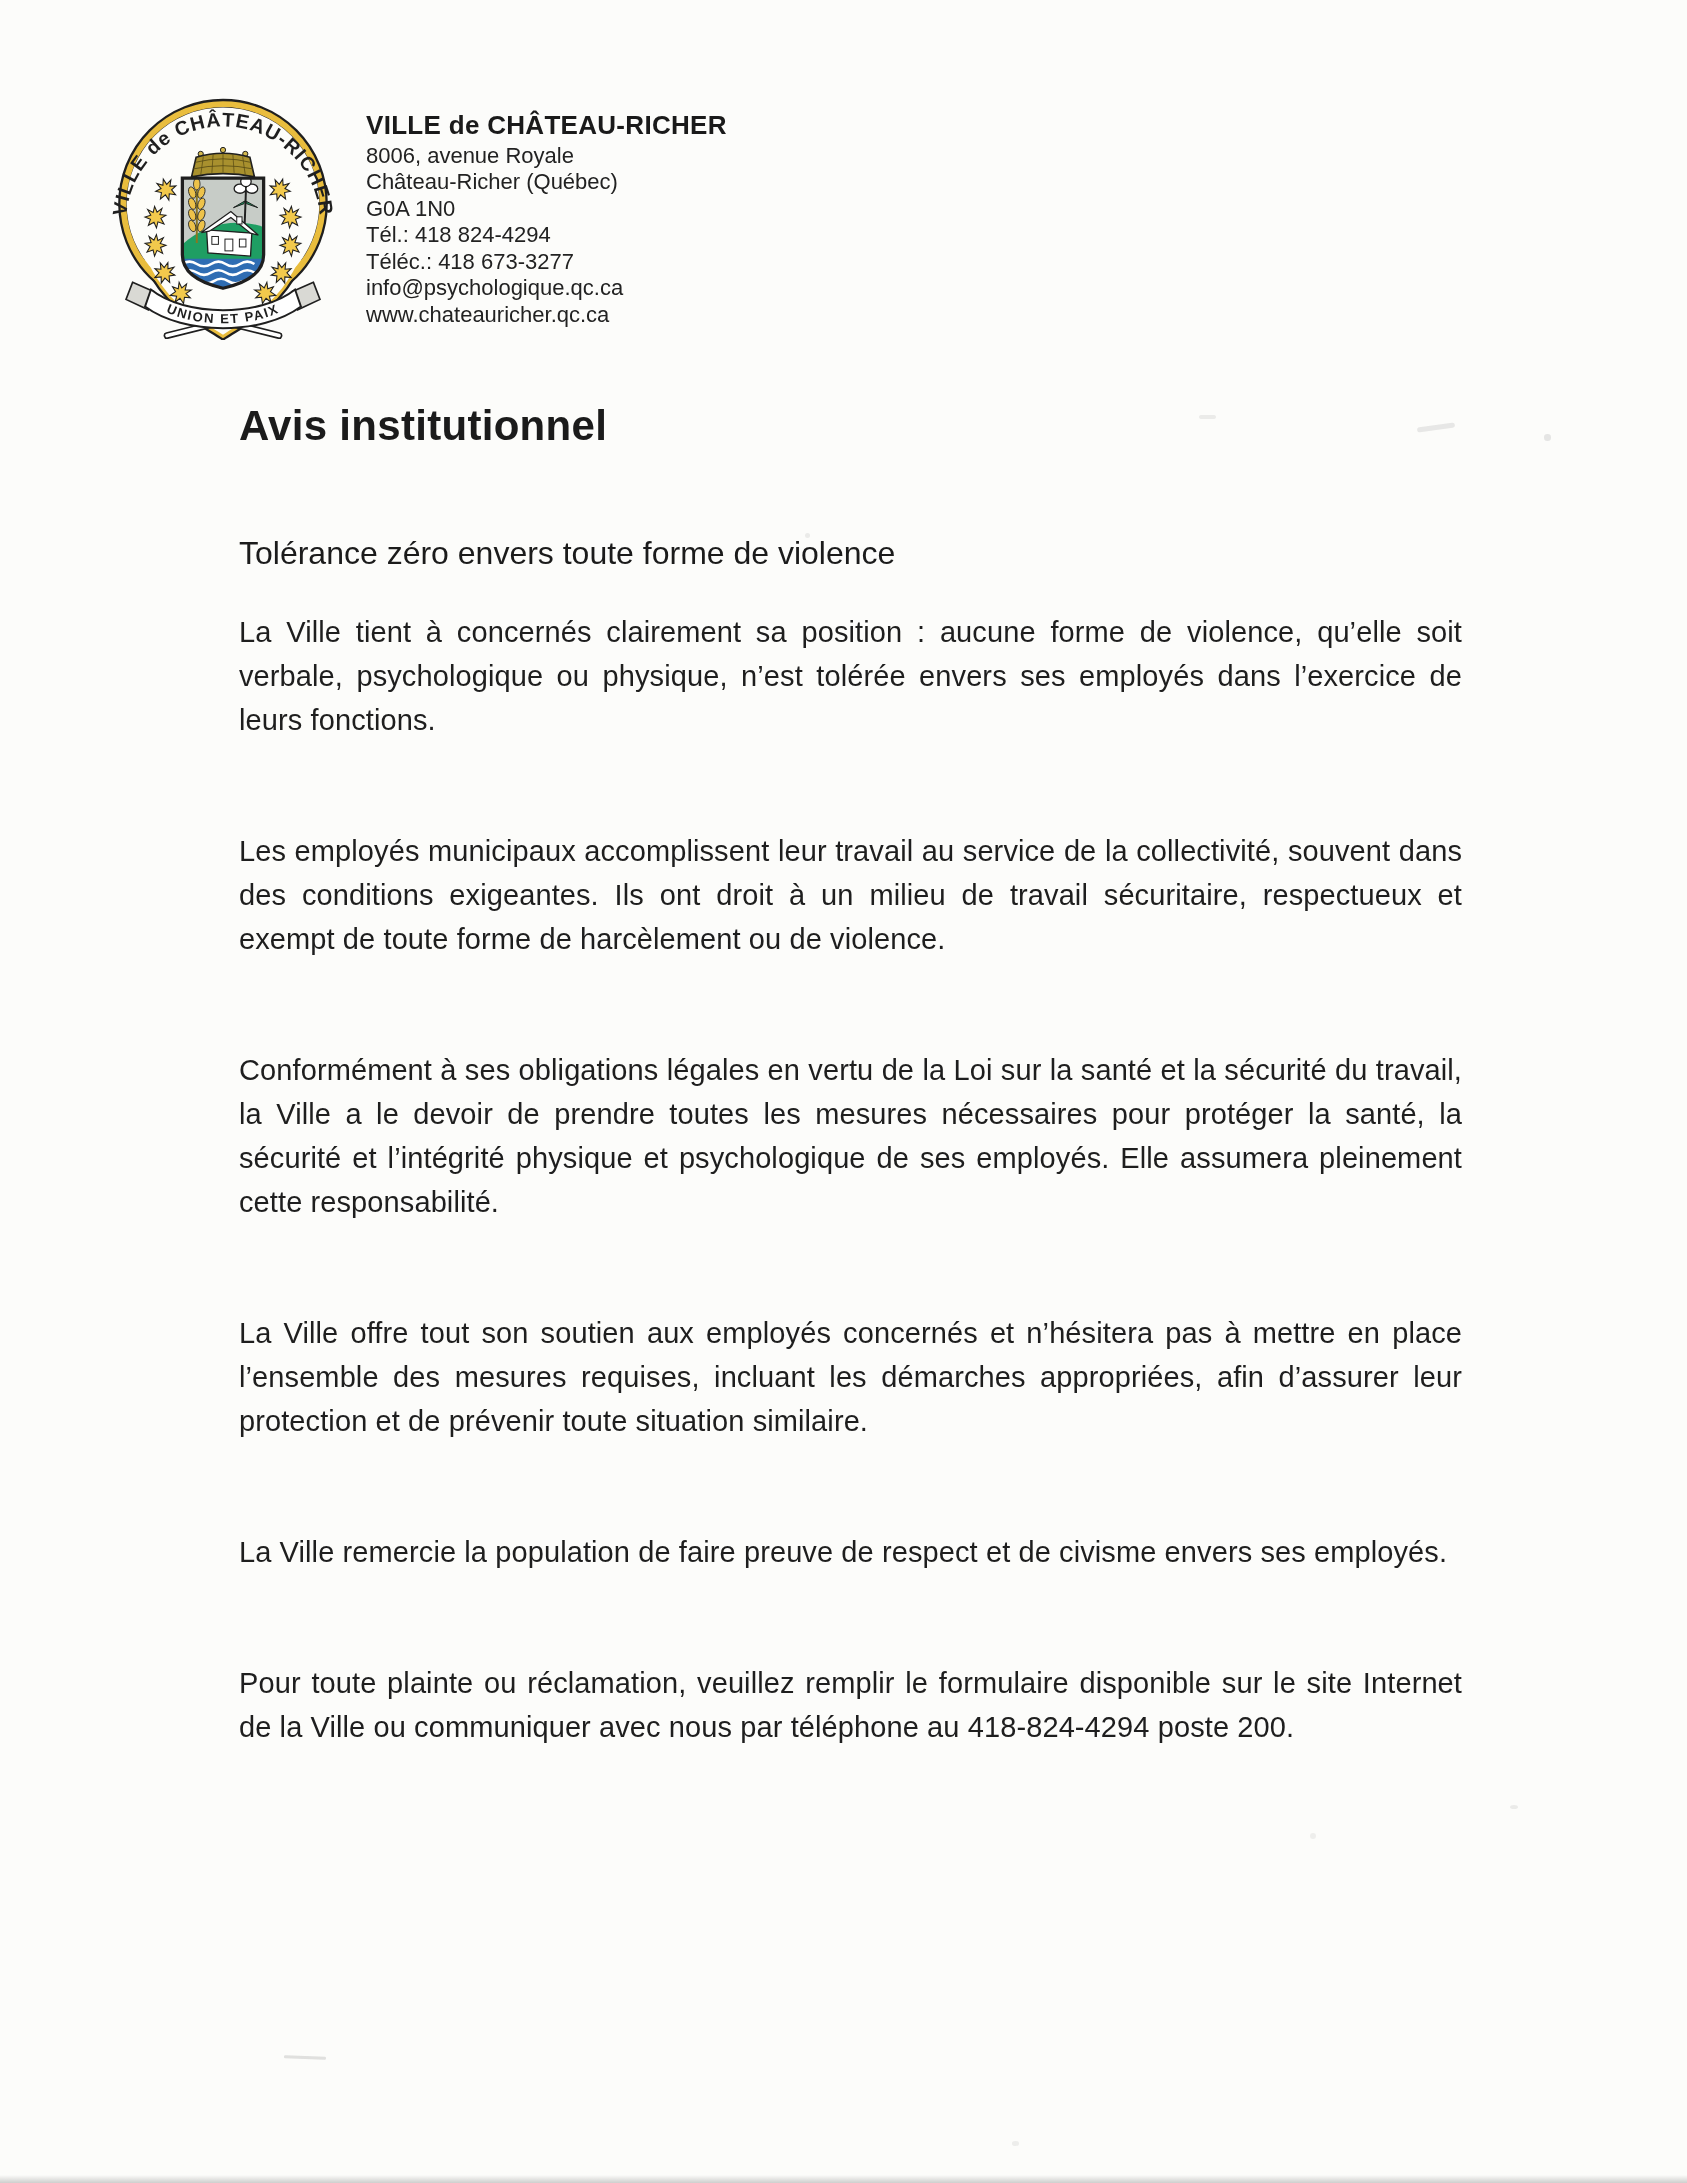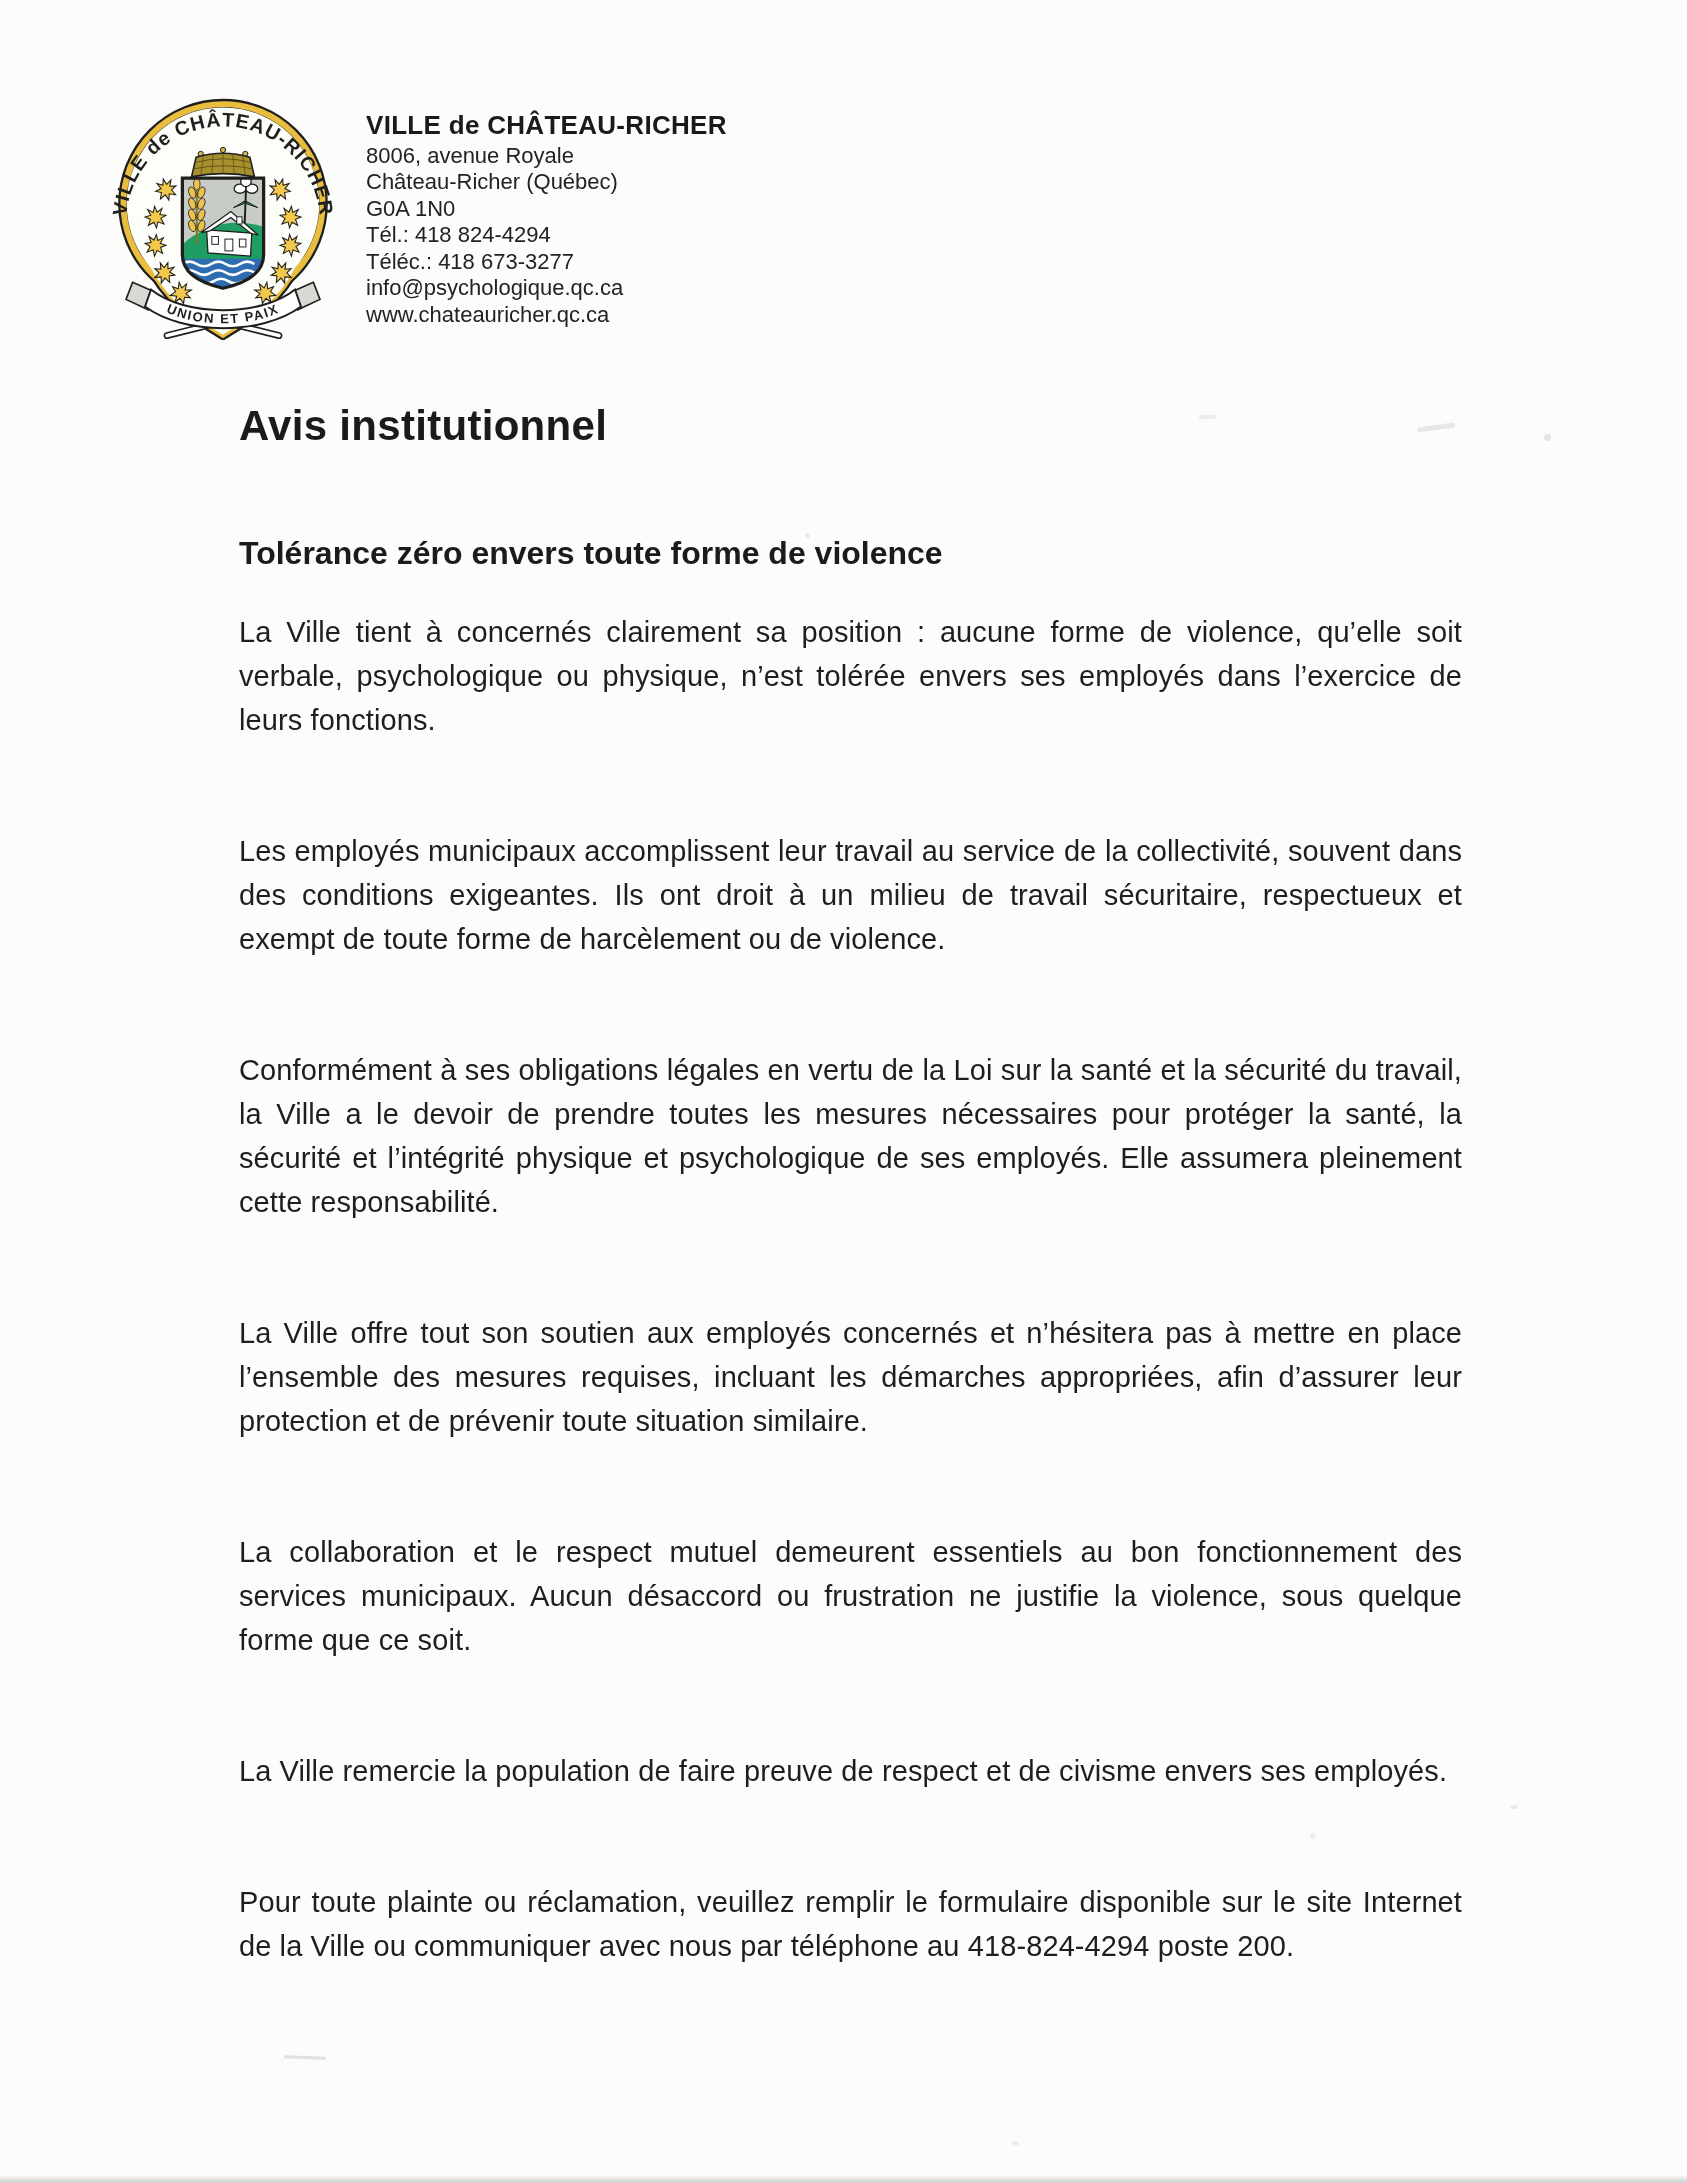--- a/index.html
+++ b/index.html
@@ -11,21 +11,21 @@
     font-family:"Liberation Sans", sans-serif;
     color:#1d1d1d;
   }
   
   .crest{position:absolute;left:105px;top:91px;width:236px;height:249px;}
   .contact{position:absolute;left:366px;top:112px;line-height:26.5px;font-size:22px;color:#222;}
   .contact .org{font-size:26px;font-weight:bold;letter-spacing:0.3px;margin-bottom:4px;color:#1a1a1a;}
   .contact div{white-space:nowrap;}
   
   .doc-title{position:absolute;left:239px;top:387px;font-size:42px;font-weight:bold;color:#1b1b1b;letter-spacing:0.3px;margin-top:15px;}
-  .doc-subtitle{position:absolute;left:239px;top:508px;font-size:32px;font-weight:bold;color:#1b1b1b;}
+  .doc-subtitle{position:absolute;left:239px;top:508px;font-size:32px;font-weight:normal;color:#1b1b1b;}
   .content{position:absolute;left:239px;top:610px;width:1223px;}
   .content p{
     margin:0 0 87px 0;
     font-size:29px;line-height:44px;
     text-align:justify;color:#1e1e1e;
     letter-spacing:0.1px;
   }
   
   .speck{position:absolute;background:#8a8a8a;border-radius:50%;pointer-events:none;}
   .s1{left:1417px;top:425px;width:38px;height:4.6px;opacity:.18;transform:rotate(-8deg);border-radius:2.6px;}
@@ -169,21 +169,20 @@
   </div>
 
   <h1 class="doc-title">Avis institutionnel</h1>
   <h2 class="doc-subtitle">Tolérance zéro envers toute forme de violence</h2>
 
   <div class="content">
     <p>La Ville tient à concernés clairement sa position : aucune forme de violence, qu’elle soit verbale, psychologique ou physique, n’est tolérée envers ses employés dans l’exercice de leurs fonctions.</p>
     <p>Les employés municipaux accomplissent leur travail au service de la collectivité, souvent dans des conditions exigeantes. Ils ont droit à un milieu de travail sécuritaire, respectueux et exempt de toute forme de harcèlement ou de violence.</p>
     <p>Conformément à ses obligations légales en vertu de la Loi sur la santé et la sécurité du travail, la Ville a le devoir de prendre toutes les mesures nécessaires pour protéger la santé, la sécurité et l’intégrité physique et psychologique de ses employés. Elle assumera pleinement cette responsabilité.</p>
     <p>La Ville offre tout son soutien aux employés concernés et n’hésitera pas à mettre en place l’ensemble des mesures requises, incluant les démarches appropriées, afin d’assurer leur protection et de prévenir toute situation similaire.</p>
-    <p>La collaboration et le respect mutuel demeurent essentiels au bon fonctionnement des services municipaux. Aucun désaccord ou frustration ne justifie la violence, sous quelque forme que ce soit.</p>
     <p>La Ville remercie la population de faire preuve de respect et de civisme envers ses employés.</p>
     <p>Pour toute plainte ou réclamation, veuillez remplir le formulaire disponible sur le site Internet de la Ville ou communiquer avec nous par téléphone au 418-824-4294 poste 200.</p>
   </div>
 
   <div class="speck s1"></div>
   <div class="speck s2"></div>
   <div class="speck s3"></div>
   <div class="speck s4"></div>
   <div class="speck s5"></div>
   <div class="speck s6"></div>

